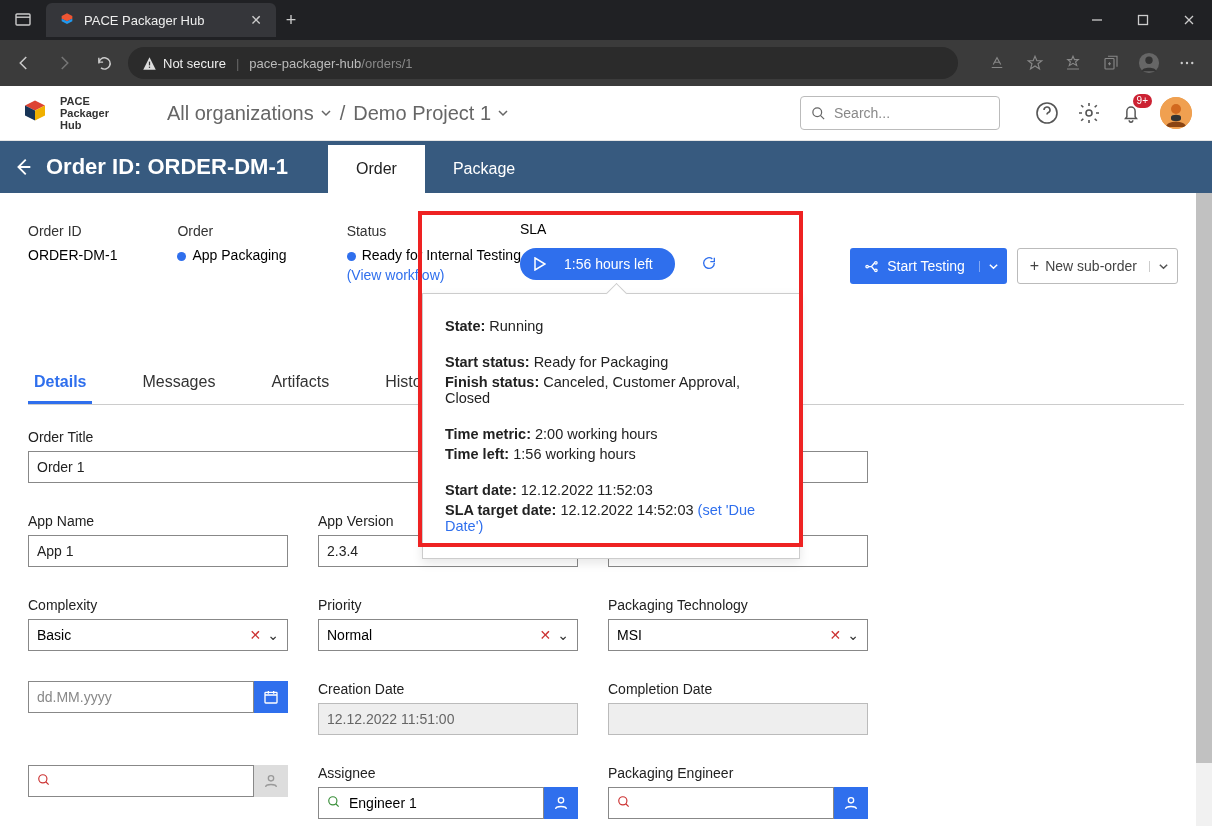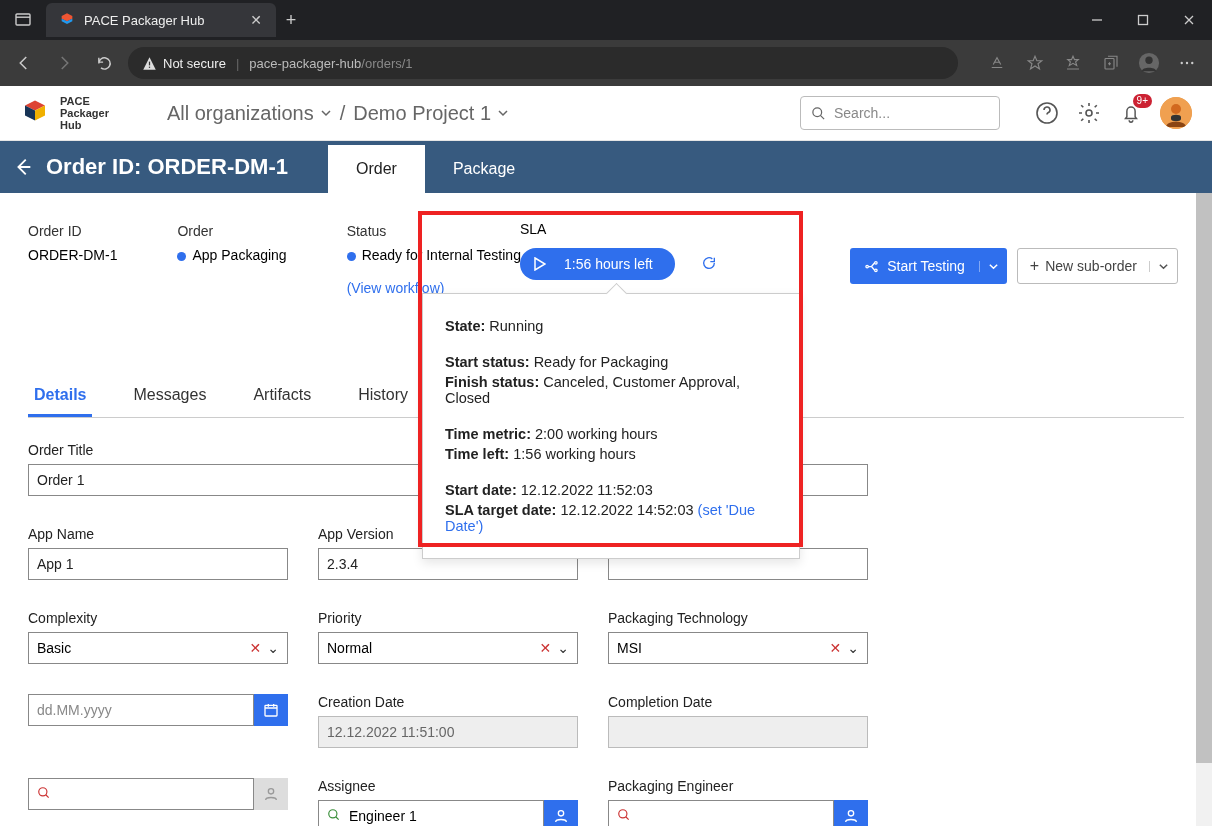--- a/index.html
+++ b/index.html
@@ -77,21 +77,21 @@
   .highlight { position:absolute; border: 4px solid #e22; left: 418px; top: 18px; width: 385px; height: 336px; pointer-events:none; z-index: 5; }
 
   
   .popover { position:absolute; left: 422px; top: 100px; width: 378px; background:#fff; border:1px solid #ccc; box-shadow: 0 4px 10px rgba(0,0,0,0.1); padding: 20px 22px; z-index: 3; }
   .popover::before { content:""; position:absolute; top:-8px; left: 186px; width:14px; height:14px; background:#fff; border-left:1px solid #ccc; border-top:1px solid #ccc; transform: rotate(45deg); }
   .popover p { margin: 4px 0; font-size: 14.5px; color:#222; }
   .popover p b { font-weight: 600; }
   .popover .gap { height: 12px; }
 
   
-  .ltabs { display:flex; gap: 35px; margin-top: 80px; border-bottom:1px solid #ccc; }
+  .ltabs { display:flex; gap: 44px; margin-top: 80px; border-bottom:1px solid #ccc; }
   .ltab { padding: 10px 6px; font-size: 16px; color:#333; }
   .ltab.active { color:#2f6fed; border-bottom: 3px solid #2f6fed; font-weight:600; }
 
   
   .form { margin-top: 24px; display:grid; grid-template-columns: 260px 260px 260px; gap: 30px 30px; }
   .form .full { grid-column: 1 / span 3; }
   .fld label { display:block; font-size:14px; color:#222; margin-bottom: 6px; }
   .fld .inp { height:32px; border:1px solid #888; width:100%; padding: 0 8px; display:flex; align-items:center; background:#fff; color:#222; position:relative; }
   .fld .inp.disabled { background:#eee; color:#666; border-color:#bbb; }
   .fld .sel { height:32px; border:1px solid #888; width:100%; padding: 10px 8px; display:flex; align-items:center; justify-content:space-between; background:#fff; }
@@ -303,21 +303,21 @@
       <div class="lbl">Order ID</div>
       <div class="val">ORDER-DM-1</div>
     </div>
     <div class="sumcol">
       <div class="lbl">Order</div>
       <div class="val"><span class="dot"></span><span>App Packaging</span></div>
     </div>
     <div class="sumcol">
       <div class="lbl">Status</div>
       <div class="val"><span class="dot"></span><span>Ready for Internal Testing</span></div>
-      <div class="val link" style="margin-top:17px">(View workflow)</div>
+      <div class="val link" style="margin-top:4px">(View workflow)</div>
     </div>
   </div>
 
   <div class="sla-lbl">SLA</div>
   <div class="sla-wrap">
     <div class="pill">
       <svg width="12" height="14" viewBox="0 0 12 14">
           <path d="M1 1l10 6-10 6z" fill="none" stroke="#fff" stroke-width="1.5"></path>
         </svg>
       <span>1:56 hours left</span>

